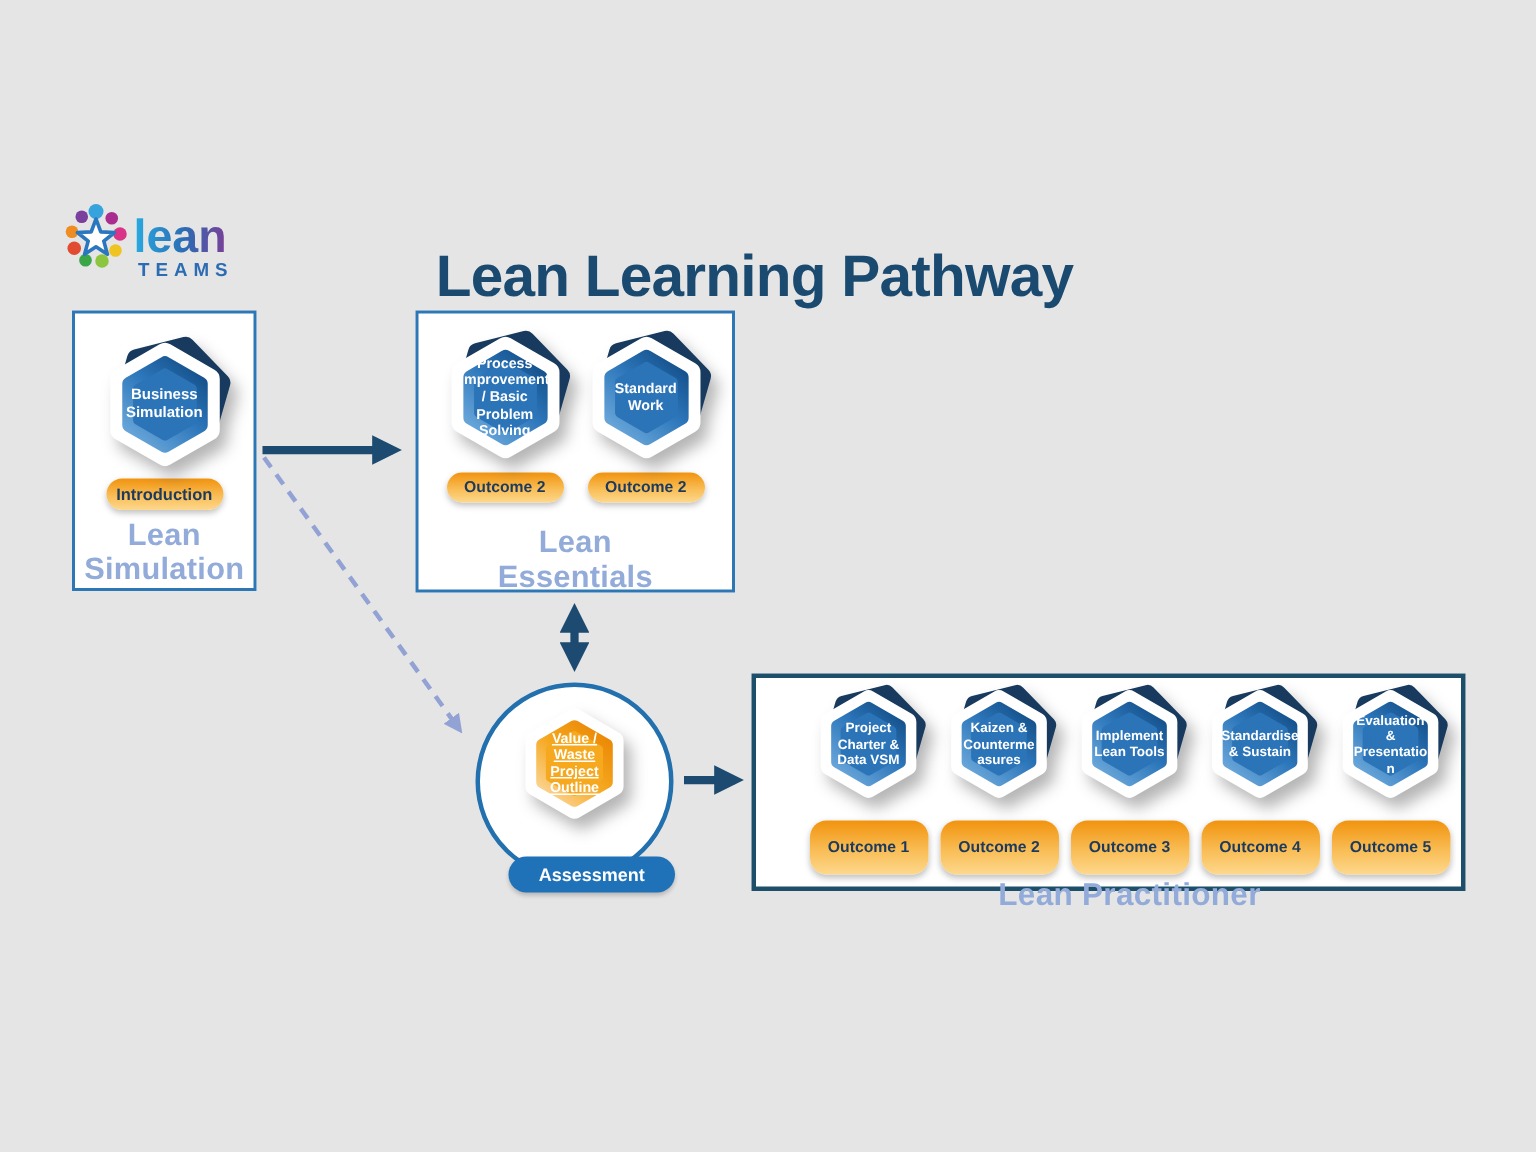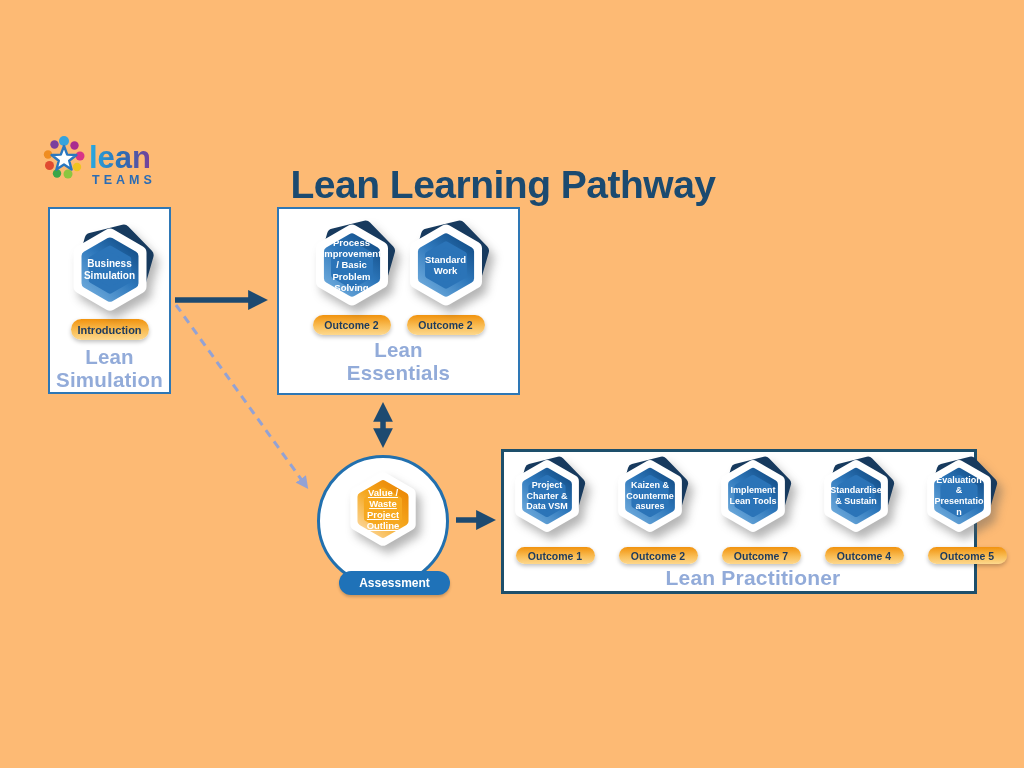--- a/index.html
+++ b/index.html
@@ -1,27 +1,27 @@
 <!DOCTYPE html>
 <html><head>
 <meta charset="utf-8">
 <style>
   html,body{margin:0;padding:0;background:#fff;}
-  #canvas{position:relative;width:1024px;height:768px;background:#fdba74;overflow:hidden;
+  #canvas{position:relative;width:1024px;height:768px;background:#e5e5e5;overflow:hidden;
           font-family:"Liberation Sans","DejaVu Sans",sans-serif;}
 
   
   .page-title{position:absolute;left:503px;top:137px;transform:translateX(-50%);
 entre    white-space:nowrap;font-size:39px;font-weight:bold;color:#1b4a70;letter-spacing:-.5px;}
   .logo{position:absolute;left:40px;top:131px;width:140px;height:58px;}
 
   
   .stage{position:absolute;background:#fff;display:flex;flex-direction:column;align-items:center;z-index:1;}
   .box-sim {left:48px; top:207px;width:123px;height:187px;border:2px solid #2e77b5;padding-top:16px;box-sizing:border-box;}
-  .box-ess {left:277px;top:207px;width:243px;height:188px;border:2px solid #2e77b5;padding-top:12px;box-sizing:border-box;}
+  .box-ess {left:277px;top:207px;width:213px;height:188px;border:2px solid #2e77b5;padding-top:12px;box-sizing:border-box;gap:12px;}
   .box-prac{left:501px;top:449px;width:476px;height:145px;border:3px solid #1d4f6b;padding-top:5px;box-sizing:border-box;padding-left:28px;}
   .circle{position:absolute;left:317px;top:455px;width:132px;height:132px;border:3px solid #2270ae;
           border-radius:50%;background:#fff;box-sizing:border-box;display:flex;justify-content:center;z-index:1;}
 
   .modules-row{display:flex;justify-content:center;width:100%;}
   .row-ess{gap:6px;}
   .row-prac{gap:8px;}
   .module{display:flex;flex-direction:column;align-items:center;}
 
   
@@ -35,21 +35,21 @@
   .hex88{width:88px;height:88px;} .hex88 .hextext{font-size:9.5px;}
   .hex80{width:80px;height:80px;margin-top:11px;} .hex80 .hextext{font-size:9.5px;text-decoration:underline;}
   .hex78{width:78px;height:78px;} .hex78 .hextext{font-size:9px;}
 
   
   .pill{display:flex;align-items:center;justify-content:center;font-weight:bold;color:#1c3a5e;
         background:linear-gradient(180deg,#f1930e 0%,#f9bd55 55%,#fdd88d 100%);
         border-radius:11px;box-shadow:0 2px 4px rgba(0,0,0,.25);}
   .pill-sim {width:78px;height:21px;font-size:11px;margin-top:5px;}
   .pill-ess {width:78px;height:20px;font-size:10.5px;margin-top:6px;}
-  .pill-prac{width:79px;height:17px;font-size:10.5px;margin-top:12px;margin-left:16px;}
+  .pill-prac{width:79px;height:36px;font-size:10.5px;margin-top:12px;}
 
   .assessment-pill{position:absolute;left:339px;top:571px;width:111px;height:24px;z-index:3;
         display:flex;align-items:center;justify-content:center;background:#1f72b8;color:#fff;
         font-size:12px;font-weight:bold;border-radius:13px;box-shadow:0 2px 3px rgba(0,0,0,.2);}
 
   
   .stage-label{font-weight:bold;color:#92abd9;text-align:center;line-height:1.12;letter-spacing:.2px;}
   .label-sim {font-size:20.5px;margin-top:6px;max-width:118px;}
   .label-ess {font-size:20.5px;margin-top:4px;max-width:140px;}
   .label-prac{font-size:21px;margin-top:2px;}
@@ -194,21 +194,21 @@
         </div>
         <div class="pill pill-prac">Outcome 2</div>
       </div>
       <div class="module">
         <div class="hexbadge hex78">
           <svg viewBox="0 0 100 100">
               <use href="#hexBlueShape"></use>
             </svg>
           <div class="hextext">Implement Lean Tools</div>
         </div>
-        <div class="pill pill-prac">Outcome 7</div>
+        <div class="pill pill-prac">Outcome 3</div>
       </div>
       <div class="module">
         <div class="hexbadge hex78">
           <svg viewBox="0 0 100 100">
               <use href="#hexBlueShape"></use>
             </svg>
           <div class="hextext">Standardise &amp; Sustain</div>
         </div>
         <div class="pill pill-prac">Outcome 4</div>
       </div>

